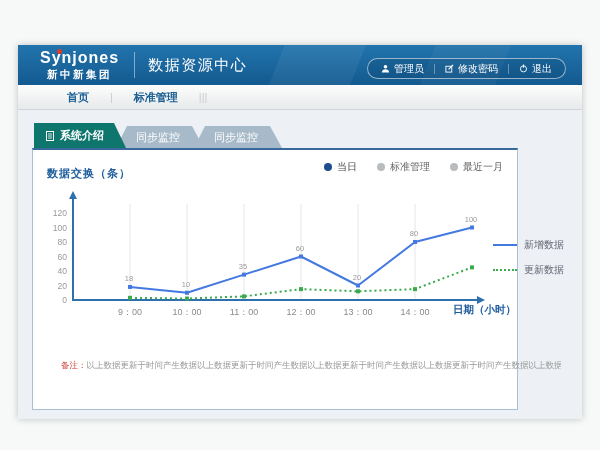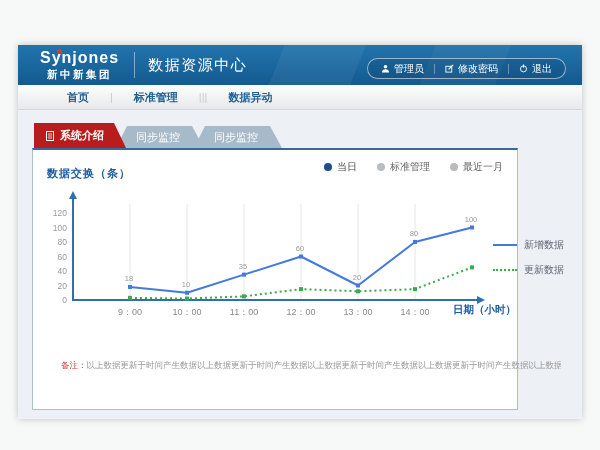--- a/index.html
+++ b/index.html
@@ -22,21 +22,21 @@
   .pill-sep { width:1px; height:10px; background:rgba(255,255,255,.35); margin:0 10px; }
 
   
   .navbar { height:25px; background:linear-gradient(#fdfdfd,#e7e9ea); border-bottom:1px solid #d2d6d9; display:flex; align-items:center; padding-left:28px; }
   .nav-item { font-size:11px; font-weight:bold; color:#1c6094; padding:0 21px; cursor:pointer; white-space:nowrap; }
   .nav-sep { color:#c8cdd2; font-size:11px; }
 
   
   .tabs { position:absolute; left:16px; top:78px; display:flex; align-items:flex-end; }
   .tab { font-size:11px; white-space:nowrap; cursor:pointer; display:flex; align-items:center; }
-  .tab.active { height:25px; background:#b91c1c; color:#fff; font-weight:bold; gap:6px; padding:0 22px 0 12px; z-index:2;
+  .tab.active { height:25px; background:#0f766e; color:#fff; font-weight:bold; gap:6px; padding:0 22px 0 12px; z-index:2;
     clip-path:polygon(0 0, calc(100% - 12px) 0, 100% 100%, 0 100%); }
   .tab.inactive { height:22px; background:#a7bac9; color:#fefefe; padding:0 24px 0 20px; margin-left:-10px; z-index:1;
     clip-path:polygon(11px 0, calc(100% - 12px) 0, 100% 100%, 0 100%); }
 
   
   .panel { position:absolute; left:14px; top:103px; width:486px; height:262px; background:#fff;
     border:1px solid #a9c0d4; border-top:2px solid #39689b; }
   .radio-group { position:absolute; right:14px; top:10px; display:flex; gap:20px; align-items:center; }
   .radio { display:flex; gap:5px; align-items:center; font-size:10px; color:#666; cursor:pointer; }
   .radio-dot { width:8px; height:8px; border-radius:50%; background:#b9bcbe; }
@@ -95,21 +95,20 @@
     </div>
   </div>
 
   <div class="navbar">
     <div class="nav-item">首页</div>
     <span class="nav-sep">|</span>
     <div class="nav-item">标准管理</div>
     <span class="nav-sep">|</span>
     <span class="nav-sep">|</span>
     <span class="nav-sep">|</span>
-    <div class="nav-item">数据异动</div>
   </div>
 
   <div class="tabs">
     <div class="tab active">
       <svg width="8" height="10" viewBox="0 0 8 10">
           <rect x="0.5" y="0.5" width="7" height="9" fill="none" stroke="#fff"></rect>
           <line x1="2" y1="3" x2="6" y2="3" stroke="#fff" stroke-width="0.8"></line>
           <line x1="2" y1="5" x2="6" y2="5" stroke="#fff" stroke-width="0.8"></line>
           <line x1="2" y1="7" x2="6" y2="7" stroke="#fff" stroke-width="0.8"></line>
         </svg>

